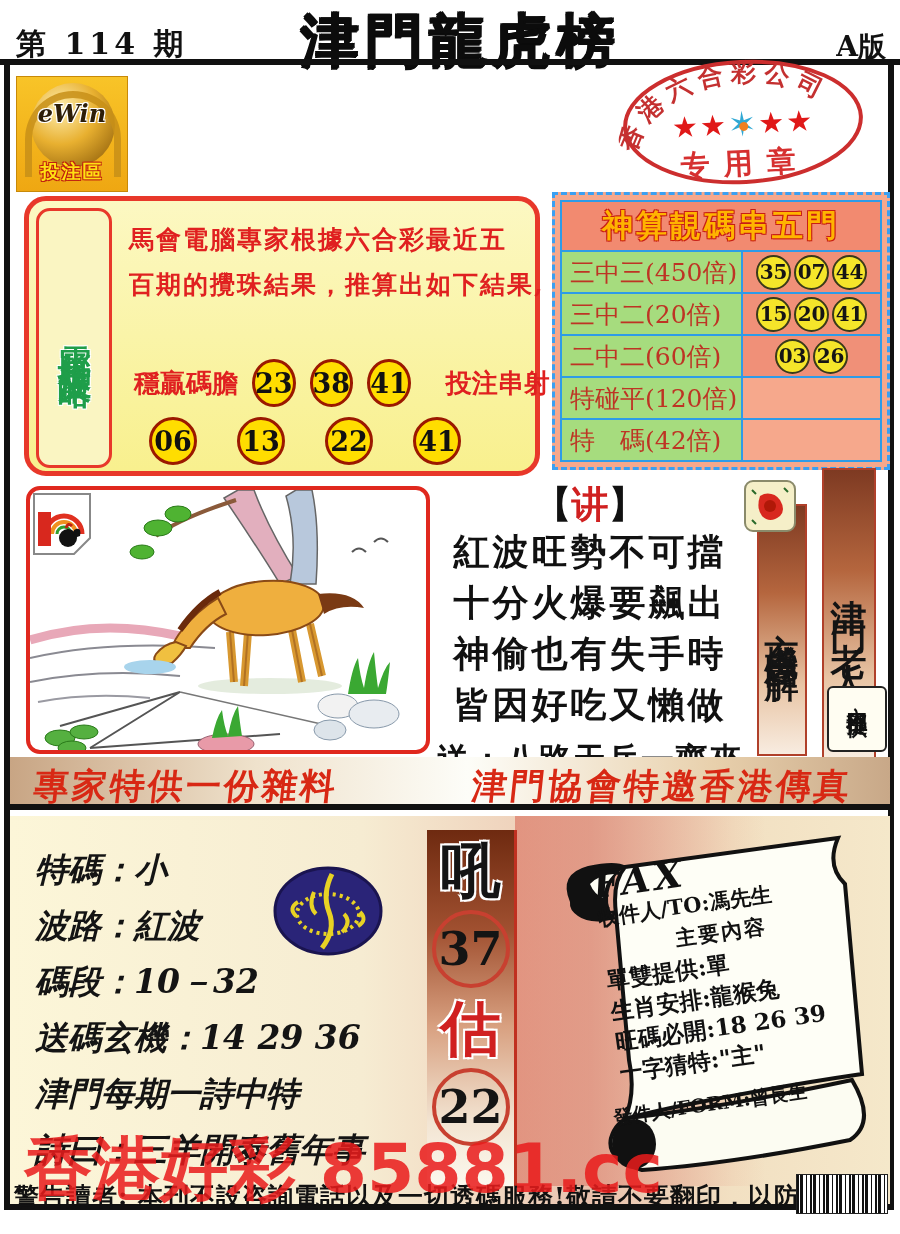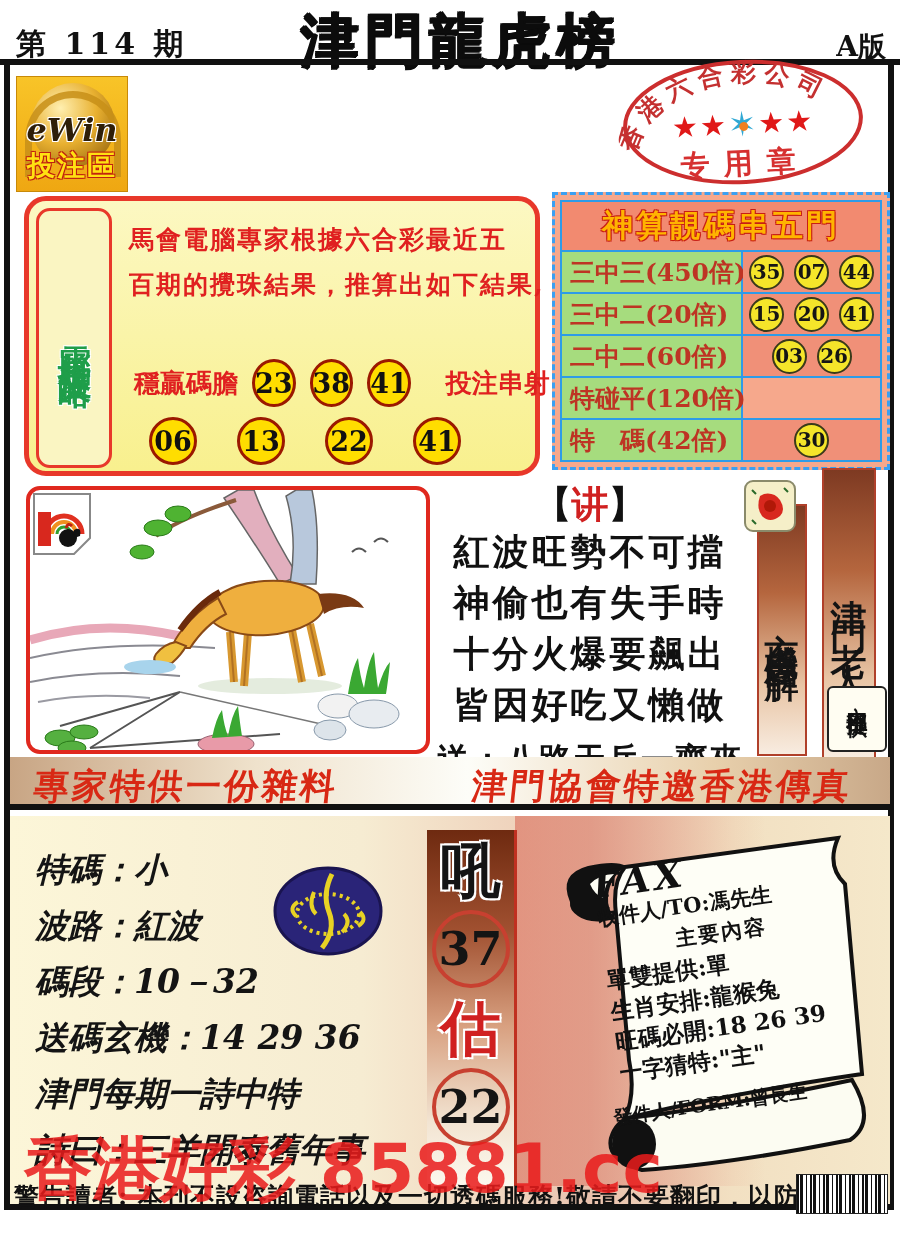--- a/index.html
+++ b/index.html
@@ -29,23 +29,23 @@
   
   .frame { position:absolute; left:4px; top:59px; width:890px; height:1151px; border:6px solid #111; }
 
   
   .ewin { position:absolute; left:16px; top:76px; width:112px; height:116px;
           background:linear-gradient(180deg,#F8C428,#EFA712); border:1px solid #C88908; text-align:center; }
   .ewin .ball { position:absolute; left:14px; top:6px; width:84px; height:84px; border-radius:50%;
           background:radial-gradient(circle at 35% 30%, #FFEFB0, #E8B030 45%, #8A5A08 95%); }
   .ewin .shoe { position:absolute; left:8px; top:14px; width:96px; height:86px; border:7px solid #C89018;
           border-bottom:none; border-radius:52px 52px 0 0; opacity:.85; }
-  .ewin .brand { position:absolute; left:0; top:34px; width:100%; font-size:32px; font-weight:bold; font-style:italic;
+  .ewin .brand { position:absolute; left:0; top:22px; width:100%; font-size:24px; font-weight:bold; font-style:italic;
           color:#2E1E08; text-shadow:-1px -1px 0 #fff,1px -1px 0 #fff,-1px 1px 0 #fff,1px 1px 0 #fff; }
-  .ewin .sub { position:absolute; left:0; bottom:6px; width:100%; font-size:28px; font-weight:bold; color:#FFE112;
+  .ewin .sub { position:absolute; left:0; bottom:6px; width:100%; font-size:19px; font-weight:bold; color:#FFE112;
           text-shadow:-1px -1px 0 #C02010,1px -1px 0 #C02010,-1px 1px 0 #C02010,1px 1px 0 #C02010; letter-spacing:2px;}
 
   
   .strategy { position:absolute; left:24px; top:196px; width:516px; height:280px;
           background:linear-gradient(180deg,#FCF8C2,#F8F08E); border:5px solid #E8382A; border-radius:22px; }
   .side-pill { position:absolute; left:7px; top:7px; width:76px; height:260px; background:#FAF5C2;
           border:3px solid #E8382A; border-radius:14px; display:flex; align-items:center; justify-content:center; }
   .side-pill span { writing-mode:vertical-rl; text-orientation:upright; font-size:33px; font-weight:bold;
           color:#1F9E4A; letter-spacing:6px;
           text-shadow:-1px -1px 0 #fff,1px -1px 0 #fff,-1px 1px 0 #fff,1px 1px 0 #fff; }
@@ -61,22 +61,22 @@
   
   .odds { position:absolute; left:552px; top:192px; width:338px; height:278px;
           border:3px dashed #3AA0F2; background:#F6A88C; padding:5px; }
   .odds-inner { width:100%; height:100%; border:2px solid #2E9BE8; display:flex; flex-direction:column; }
   .odds-title { height:50px; background:#F28A70; display:flex; align-items:center; justify-content:center;
           font-size:31px; font-weight:bold; color:#FFB400; letter-spacing:3px; border-bottom:2px solid #2E9BE8;
           text-shadow:-1px -1px 0 #C81E14,1px -1px 0 #C81E14,-1px 1px 0 #C81E14,1px 1px 0 #C81E14; }
   .odds-row { flex:1; display:flex; border-bottom:2px solid #2E9BE8; }
   .odds-row:last-child { border-bottom:none; }
   .odds-label { width:57%; background:#A6DC7E; display:flex; align-items:center; padding-left:8px;
-          font-size:25px; font-weight:bold; color:#BE3424; border-right:2px solid #2E9BE8; white-space:nowrap; }
-  .odds-nums { width:43%; background:#F09078; display:flex; align-items:center; justify-content:center; gap:10px; }
+          font-size:25px; font-weight:normal; color:#BE3424; border-right:2px solid #2E9BE8; white-space:nowrap; }
+  .odds-nums { width:43%; background:#F09078; display:flex; align-items:center; justify-content:center; gap:3px; }
   .odds-circle { display:inline-flex; width:35px; height:35px; border-radius:50%; background:#F5E52A;
           border:2px solid #3A3A1A; align-items:center; justify-content:center;
           font-size:20px; font-weight:bold; color:#151515; }
 
   
   .pic { position:absolute; left:26px; top:486px; width:404px; height:268px; background:#fff;
          border:4px solid #E0281E; border-radius:14px; overflow:hidden; }
 
   
   .poem { position:absolute; left:428px; top:482px; width:324px; text-align:center; color:#111; }
@@ -227,23 +227,20 @@
         <div class="odds-nums">
           <span class="odds-circle">03</span>
           <span class="odds-circle">26</span>
         </div>
       </div>
       <div class="odds-row">
         <div class="odds-label">特碰平(120倍)</div>
       </div>
       <div class="odds-row">
         <div class="odds-label">特　碼(42倍)</div>
-        <div class="odds-nums">
-          <span class="odds-circle">30</span>
-        </div>
       </div>
     </div>
   </div>
 
   <div class="pic">
     <svg width="396" height="260" viewBox="0 0 396 260">
       <path d="M0,150 Q70,128 150,146" stroke="#E8A8B8" stroke-width="9" fill="none"></path>
       <path d="M0,168 Q80,150 185,158" stroke="#8A8A92" stroke-width="2" fill="none"></path>
       <path d="M0,192 Q70,178 150,186" stroke="#8A8A92" stroke-width="2" fill="none"></path>
       <path d="M8,212 Q60,202 120,208" stroke="#9A9AA2" stroke-width="2" fill="none"></path>
@@ -284,22 +281,22 @@
         <circle cx="38" cy="48" r="9" fill="#111"></circle>
         <path d="M44,40 Q52,36 50,46 L44,48 Z" fill="#111"></path>
         <path d="M36,38 q2,-6 6,-2" stroke="#C02010" stroke-width="3" fill="none"></path>
       </g>
     </svg>
   </div>
 
   <div class="poem">
     <div class="poem-head"><span>【</span><span class="red">讲</span><span>】</span></div>
     <div class="poem-line">紅波旺勢不可擋</div>
+    <div class="poem-line">十分火爆要飆出</div>
     <div class="poem-line">神偷也有失手時</div>
-    <div class="poem-line">十分火爆要飆出</div>
     <div class="poem-line">皆因好吃又懶做</div>
     <div class="gift-line">送：八路天兵一齊來</div>
   </div>
 
   <div class="mahjong">
     <svg width="48" height="48" viewBox="0 0 48 48">
       <rect x="2" y="2" width="44" height="44" rx="7" fill="#F5EFC8"></rect>
       <path d="M14,14 Q10,26 16,34 Q24,42 34,34 Q40,28 34,18 Q28,10 18,12 Z" fill="#D8281E"></path>
       <circle cx="24" cy="24" r="6" fill="#B01808"></circle>
       <path d="M6,8 l4,4 M38,6 l4,4 M6,38 l4,4" stroke="#2A6A2A" stroke-width="2"></path>

